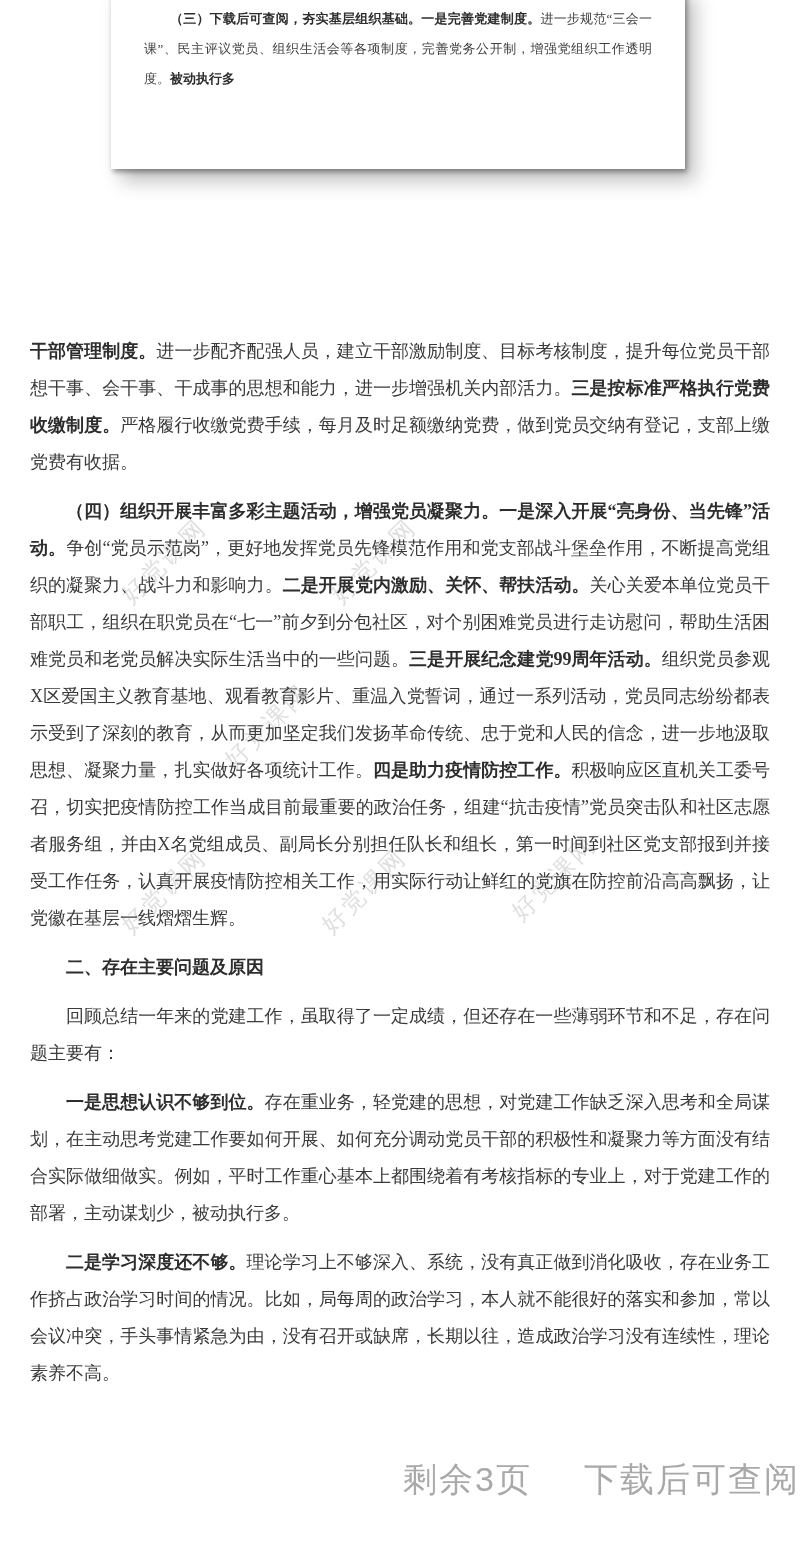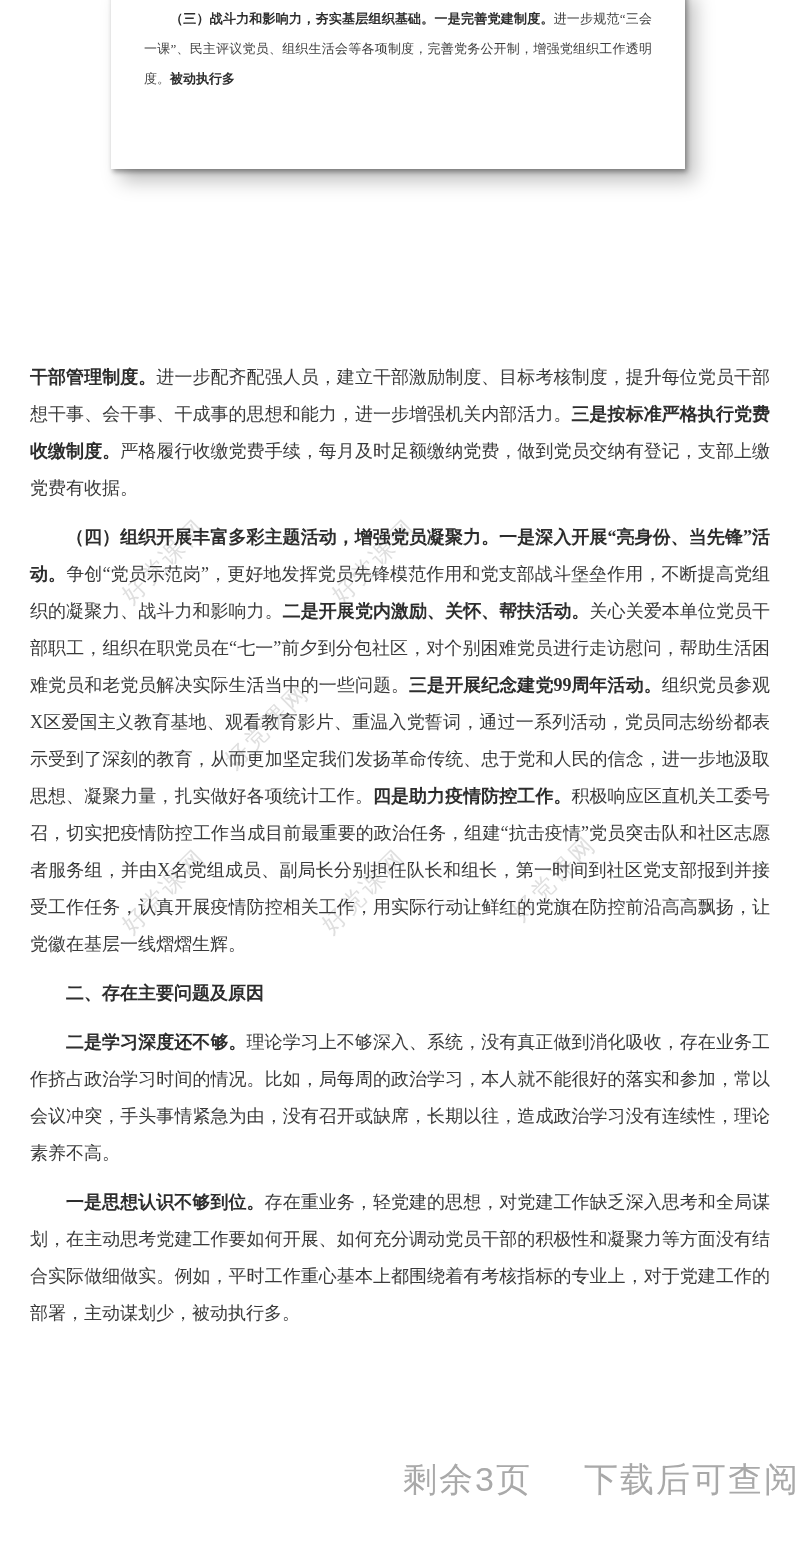--- a/index.html
+++ b/index.html
@@ -23,21 +23,21 @@
     padding:20px 33px 0 33px;
     font-size:13px;
     line-height:30px;
     text-align:justify;
     text-indent:2em;
     color:#3f3f3f;
   }
   
   .doc-body{
     position:absolute;
-    left:30px;top:359px;
+    left:30px;top:333px;
     width:740px;
     font-size:18px;
     line-height:37px;
     color:#3a3a3a;
     z-index:2;
   }
   .para{
     margin:0 0 12px 0;
     text-align:justify;
     text-indent:2em;
@@ -70,42 +70,43 @@
     z-index:2;
   }
   .footer-notice .gap{display:inline-block;width:52px;}
 </style>
 </head>
 <body>
 
 <div class="page">
 
   <div class="preview-card">
-    <p class="card-text"><span class="b">（三）战斗力和影响力，夯实基层组织基础。一是完善党建制度。</span><span>进一步规范“三会一课”、民主评议党员、组织生活会等各项制度，完善党务公开制，增强党组织工作透明度。</span><span class="b">被动执行多</span></p>
+    <p class="card-text"><span class="b">（三）下载后可查阅，夯实基层组织基础。一是完善党建制度。</span><span>进一步规范“三会一课”、民主评议党员、组织生活会等各项制度，完善党务公开制，增强党组织工作透明度。</span><span class="b">被动执行多</span></p>
   </div>
 
   <span class="wm" style="left:110px;top:545px;">好党课网</span>
   <span class="wm" style="left:320px;top:545px;">好党课网</span>
   <span class="wm" style="left:213px;top:710px;">好党课网</span>
   <span class="wm" style="left:110px;top:875px;">好党课网</span>
   <span class="wm" style="left:310px;top:875px;">好党课网</span>
   <span class="wm" style="left:500px;top:862px;">好党课网</span>
 
   <div class="doc-body">
 
     <p class="para no-indent"><span class="b">干部管理制度。</span><span>进一步配齐配强人员，建立干部激励制度、目标考核制度，提升每位党员干部想干事、会干事、干成事的思想和能力，进一步增强机关内部活力。</span><span class="b">三是按标准严格执行党费收缴制度。</span><span>严格履行收缴党费手续，每月及时足额缴纳党费，做到党员交纳有登记，支部上缴党费有收据。</span></p>
 
     <p class="para"><span class="b">（四）组织开展丰富多彩主题活动，增强党员凝聚力。一是深入开展“亮身份、当先锋”活动。</span><span>争创“党员示范岗”，更好地发挥党员先锋模范作用和党支部战斗堡垒作用，不断提高党组织的凝聚力、战斗力和影响力。</span><span class="b">二是开展党内激励、关怀、帮扶活动。</span><span>关心关爱本单位党员干部职工，组织在职党员在“七一”前夕到分包社区，对个别困难党员进行走访慰问，帮助生活困难党员和老党员解决实际生活当中的一些问题。</span><span class="b">三是开展纪念建党99周年活动。</span><span>组织党员参观X区爱国主义教育基地、观看教育影片、重温入党誓词，通过一系列活动，党员同志纷纷都表示受到了深刻的教育，从而更加坚定我们发扬革命传统、忠于党和人民的信念，进一步地汲取思想、凝聚力量，扎实做好各项统计工作。</span><span class="b">四是助力疫情防控工作。</span><span>积极响应区直机关工委号召，切实把疫情防控工作当成目前最重要的政治任务，组建“抗击疫情”党员突击队和社区志愿者服务组，并由X名党组成员、副局长分别担任队长和组长，第一时间到社区党支部报到并接受工作任务，认真开展疫情防控相关工作，用实际行动让鲜红的党旗在防控前沿高高飘扬，让党徽在基层一线熠熠生辉。</span></p>
 
     <p class="para heading"><span>二、存在主要问题及原因</span></p>
 
+    <p class="para"><span>回顾总结一年来的党建工作，虽取得了一定成绩，但还存在一些薄弱环节和不足，存在问题主要有：</span></p>
+
+    <p class="para"><span class="b">一是思想认识不够到位。</span><span>存在重业务，轻党建的思想，对党建工作缺乏深入思考和全局谋划，在主动思考党建工作要如何开展、如何充分调动党员干部的积极性和凝聚力等方面没有结合实际做细做实。例如，平时工作重心基本上都围绕着有考核指标的专业上，对于党建工作的部署，主动谋划少，被动执行多。</span></p>
 
     <p class="para"><span class="b">二是学习深度还不够。</span><span>理论学习上不够深入、系统，没有真正做到消化吸收，存在业务工作挤占政治学习时间的情况。比如，局每周的政治学习，本人就不能很好的落实和参加，常以会议冲突，手头事情紧急为由，没有召开或缺席，长期以往，造成政治学习没有连续性，理论素养不高。</span></p>
-
-    <p class="para"><span class="b">一是思想认识不够到位。</span><span>存在重业务，轻党建的思想，对党建工作缺乏深入思考和全局谋划，在主动思考党建工作要如何开展、如何充分调动党员干部的积极性和凝聚力等方面没有结合实际做细做实。例如，平时工作重心基本上都围绕着有考核指标的专业上，对于党建工作的部署，主动谋划少，被动执行多。</span></p>
 
   </div>
 
   <div class="footer-notice">
     <span>剩余3页</span><span class="gap"></span><span>下载后可查阅</span>
   </div>
 
 </div>
 
 </body></html>

